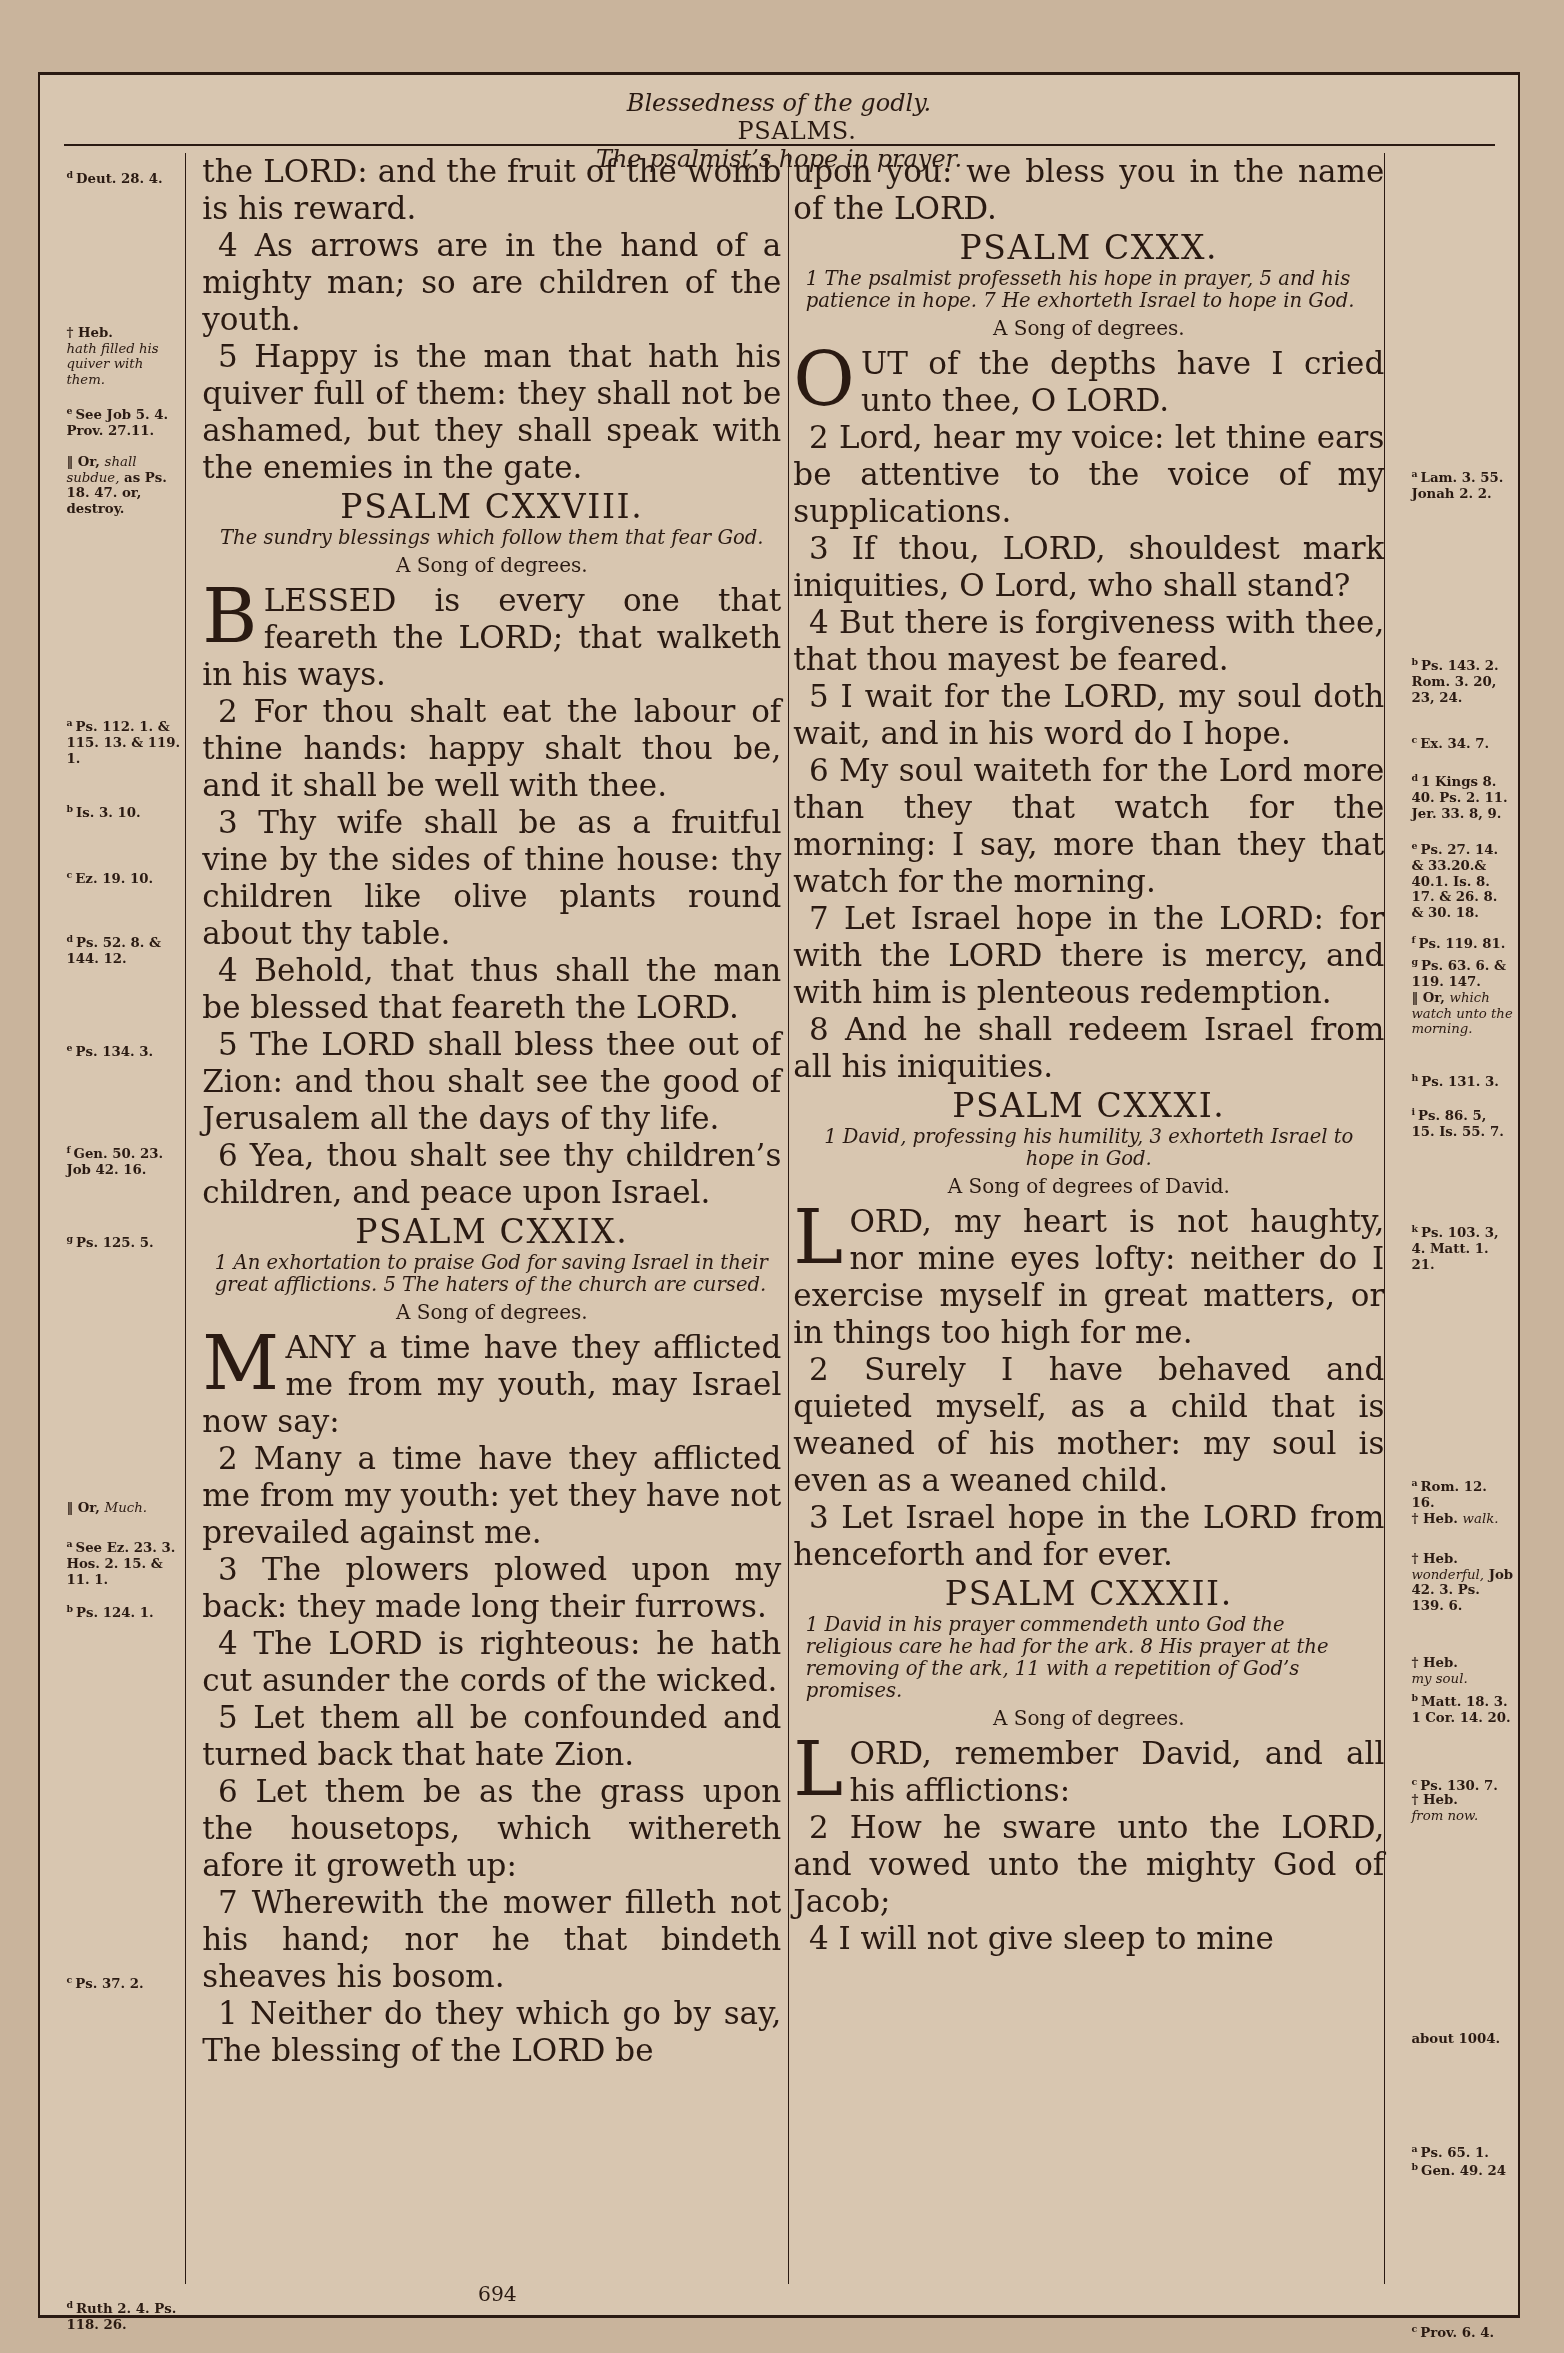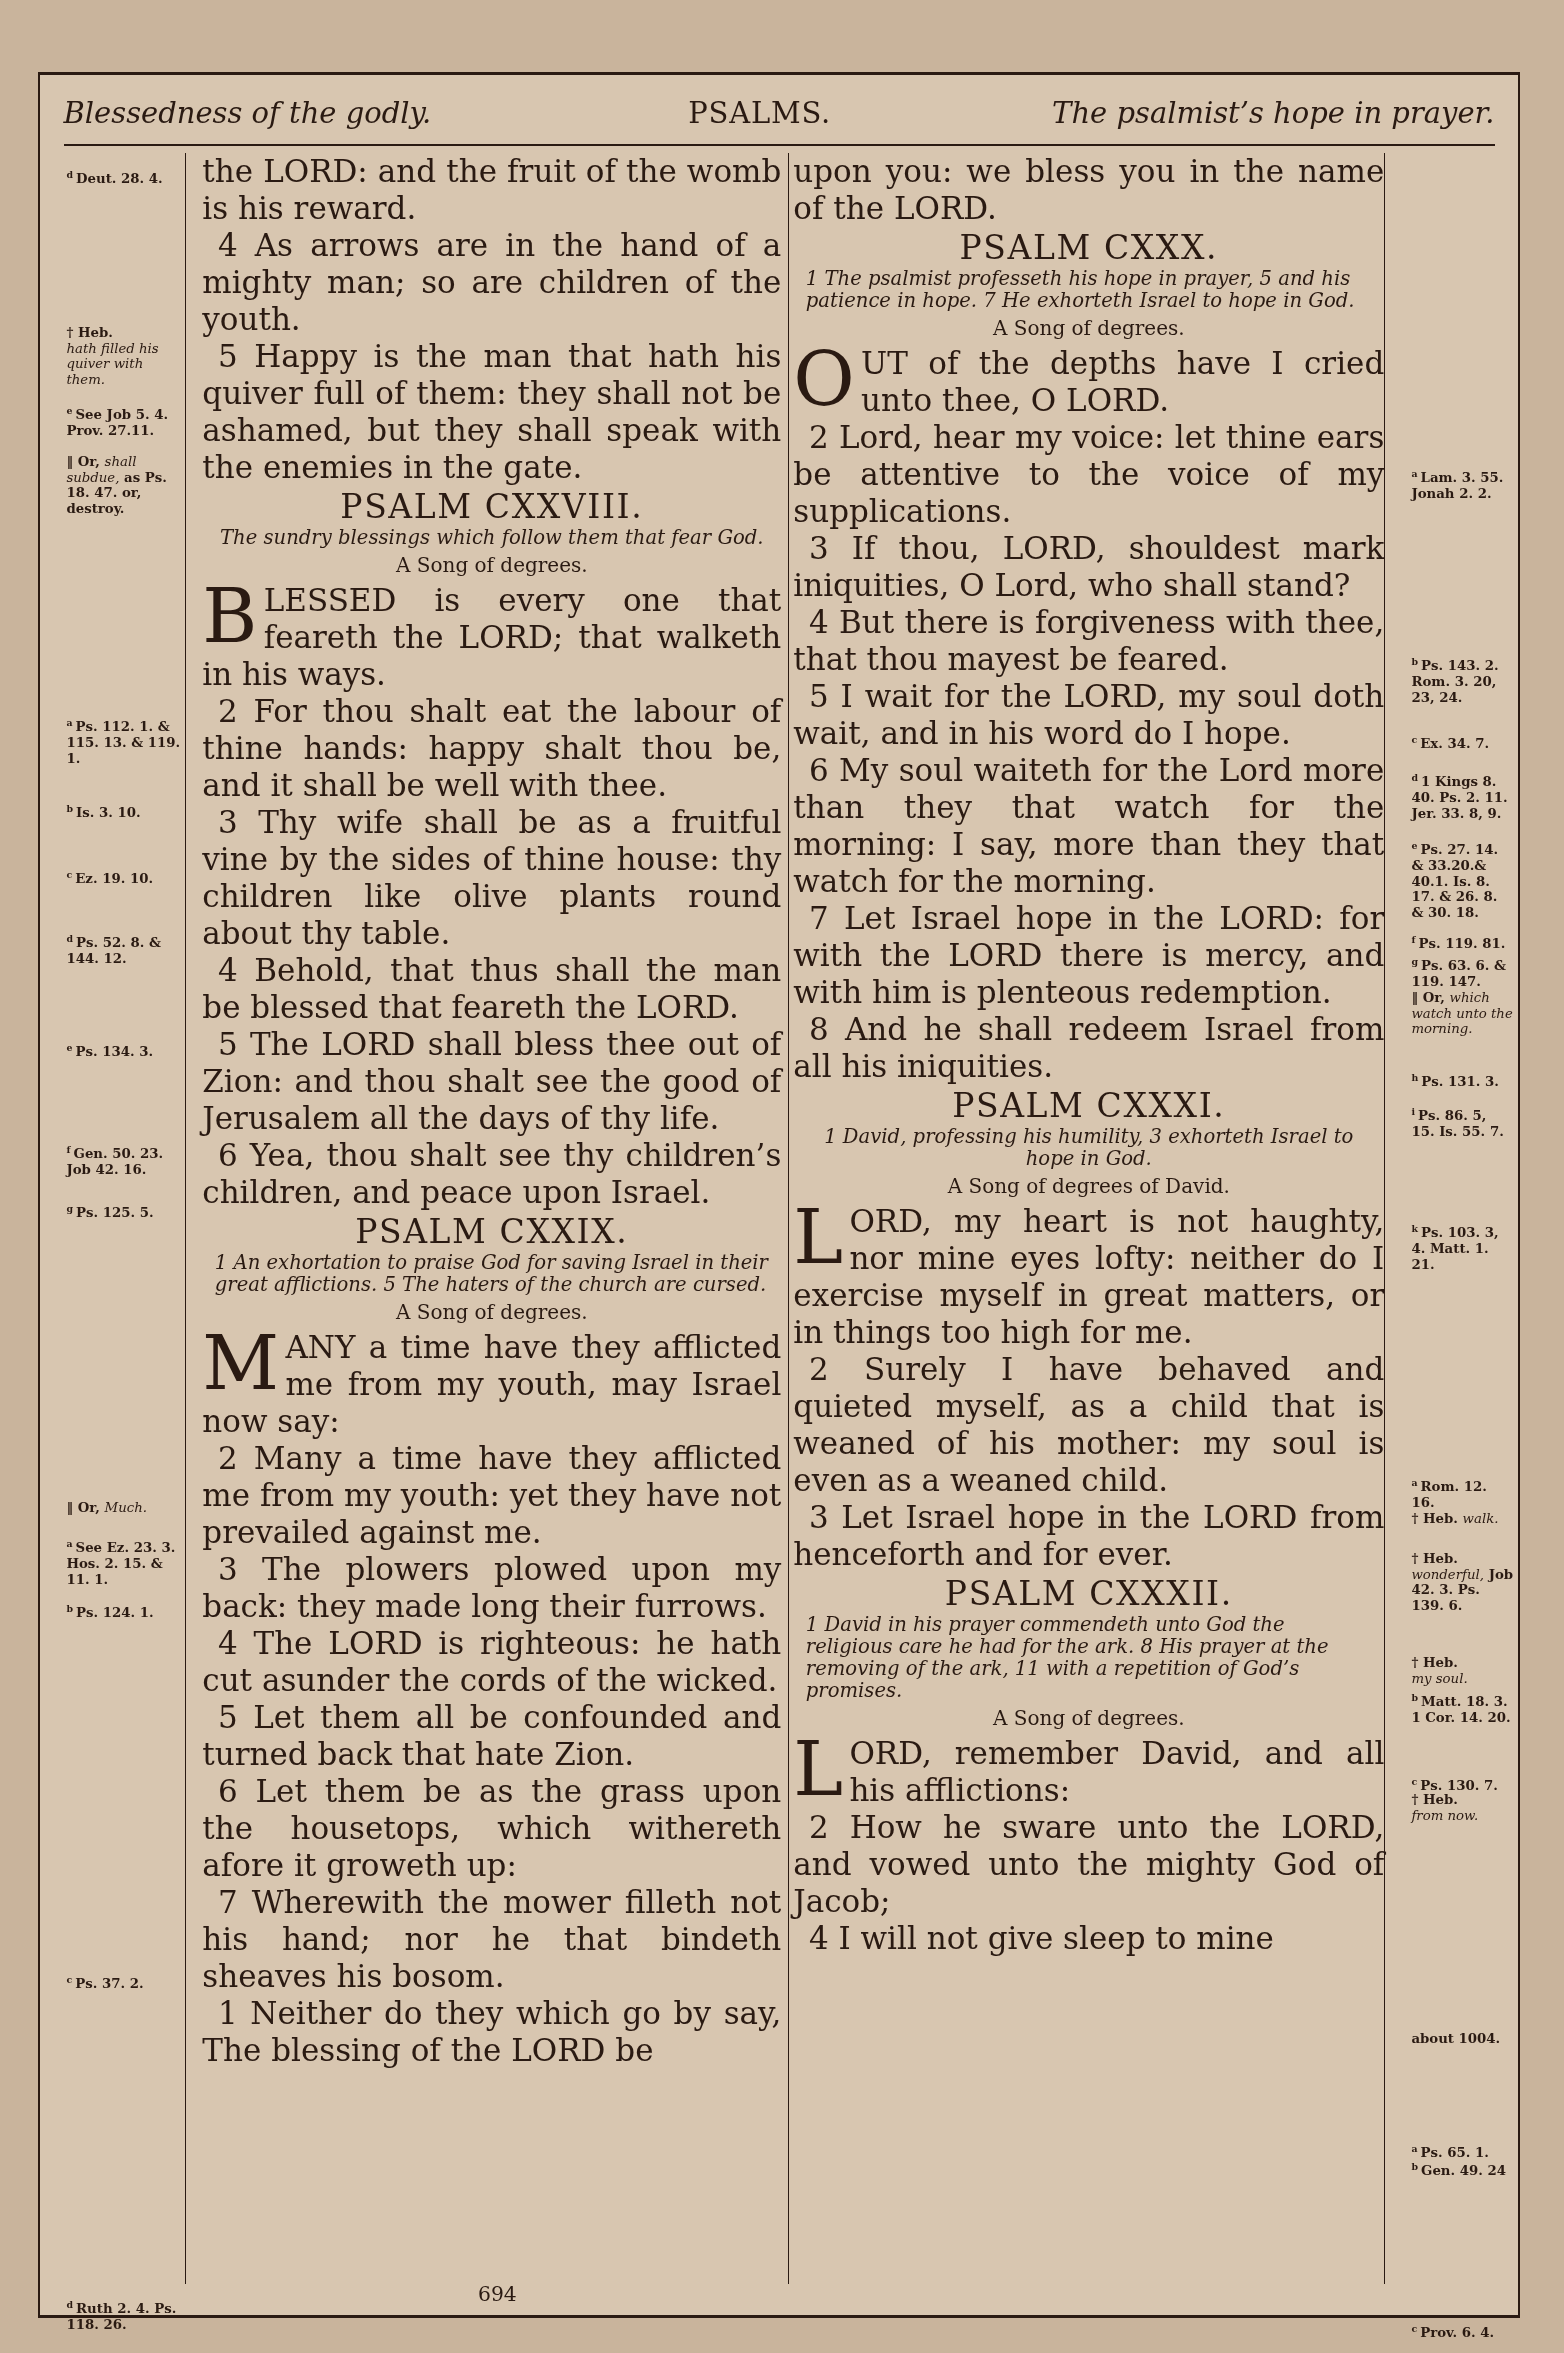--- a/index.html
+++ b/index.html
@@ -19,21 +19,22 @@
     border-right: 2.3px solid #2a1a12;
     border-top: 3.1px solid #2a1a12;
     border-bottom: 3.1px solid #2a1a12;
     box-sizing: border-box;
     background: #d8c6b0;
   }
   .running-head {
     position: absolute;
     left: 23.5px; right: 23.5px; top: 14px; height: 47px;
     display: flex; justify-content: space-between; align-items: center;
-    font-size: 29px;
+    font-size: 24px;
+    flex-direction: column;
   }
   .running-head .left, .running-head .right { font-style: italic; }
   .running-head .center { letter-spacing: 0.8px; margin-left: 36px; }
   .head-rule {
     position: absolute; left: 23.5px; right: 23.5px; top: 69px;
     height: 2.3px; background: #2a1a12;
   }
   .margin-left {
     position: absolute; left: 0; top: 78px; width: 145px; bottom: 31px;
     border-right: 1.6px solid #2a1a12;
@@ -84,21 +85,21 @@
     <div class="note" style="top:14px"><span class="mk">d</span><span>Deut. 28. 4.</span></div>
     <div class="note" style="top:172px"><span>† </span><span>Heb.</span><br><span class="it">hath filled his quiver with them.</span></div>
     <div class="note" style="top:250px"><span class="mk">e</span><span>See Job 5. 4. Prov. 27.11.</span></div>
     <div class="note" style="top:301px"><span>‖ </span><span>Or,</span> <span class="it">shall subdue,</span> <span>as Ps. 18. 47. or, destroy.</span></div>
     <div class="note" style="top:562px"><span class="mk">a</span><span>Ps. 112. 1. &amp; 115. 13. &amp; 119. 1.</span></div>
     <div class="note" style="top:648px"><span class="mk">b</span><span>Is. 3. 10.</span></div>
     <div class="note" style="top:714px"><span class="mk">c</span><span>Ez. 19. 10.</span></div>
     <div class="note" style="top:778px"><span class="mk">d</span><span>Ps. 52. 8. &amp; 144. 12.</span></div>
     <div class="note" style="top:887px"><span class="mk">e</span><span>Ps. 134. 3.</span></div>
     <div class="note" style="top:989px"><span class="mk">f</span><span>Gen. 50. 23. Job 42. 16.</span></div>
-    <div class="note" style="top:1048px"><span class="mk">g</span><span>Ps. 125. 5.</span></div>
+    <div class="note" style="top:1078px"><span class="mk">g</span><span>Ps. 125. 5.</span></div>
     <div class="note" style="top:1347px"><span>‖ </span><span>Or,</span> <span class="it">Much.</span></div>
     <div class="note" style="top:1383px"><span class="mk">a</span><span>See Ez. 23. 3. Hos. 2. 15. &amp; 11. 1.</span></div>
     <div class="note" style="top:1448px"><span class="mk">b</span><span>Ps. 124. 1.</span></div>
     <div class="note" style="top:1819px"><span class="mk">c</span><span>Ps. 37. 2.</span></div>
     <div class="note" style="top:2144px"><span class="mk">d</span><span>Ruth 2. 4. Ps. 118. 26.</span></div>
   </div>
 
   <div class="col-left text">
     <p>the LORD: and the fruit of the womb is his reward.</p>
     <p class="vs">4 As arrows are in the hand of a mighty man; so are children of the youth.</p>

